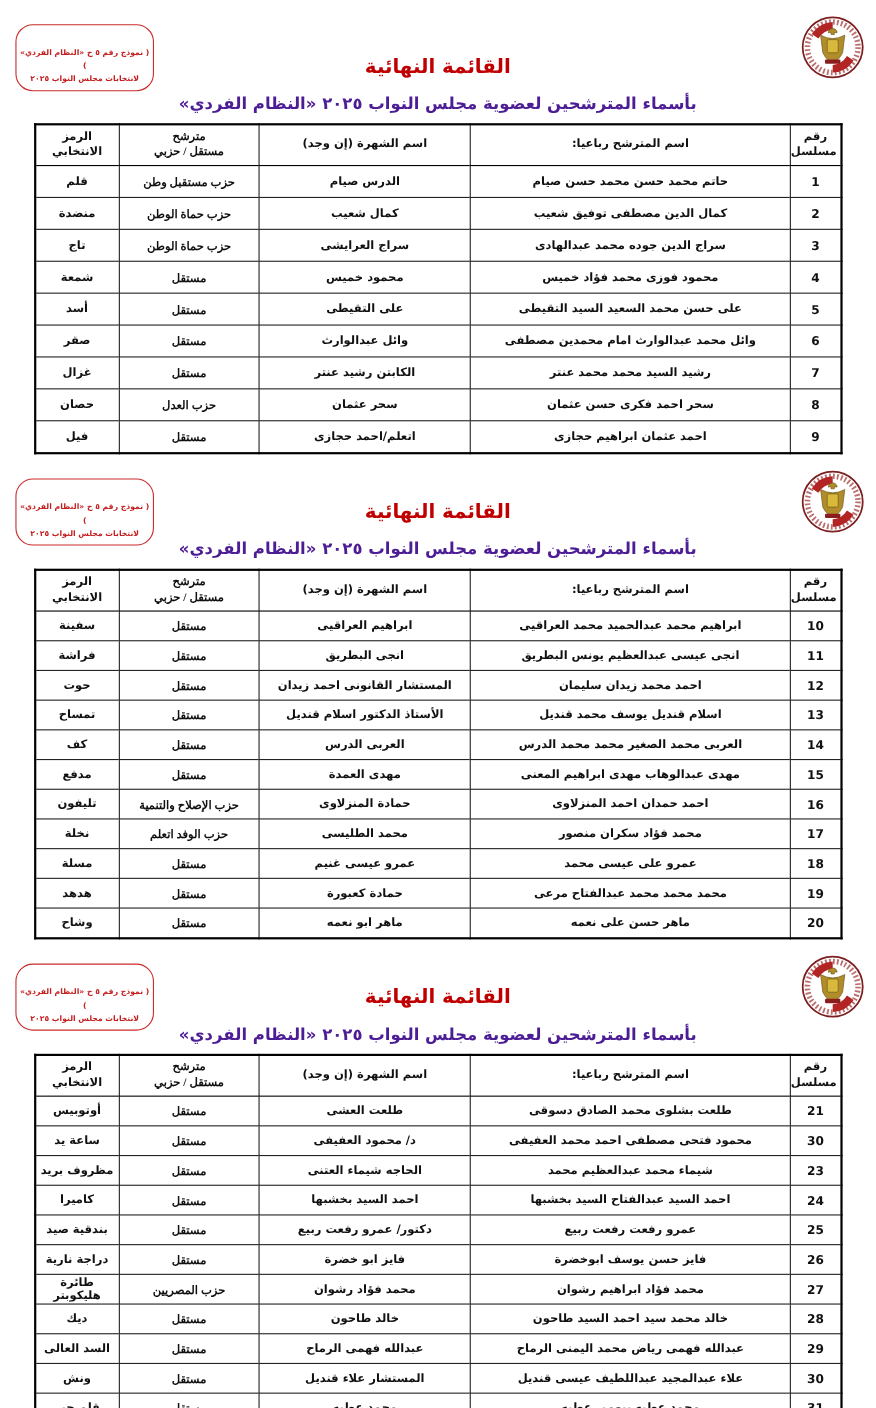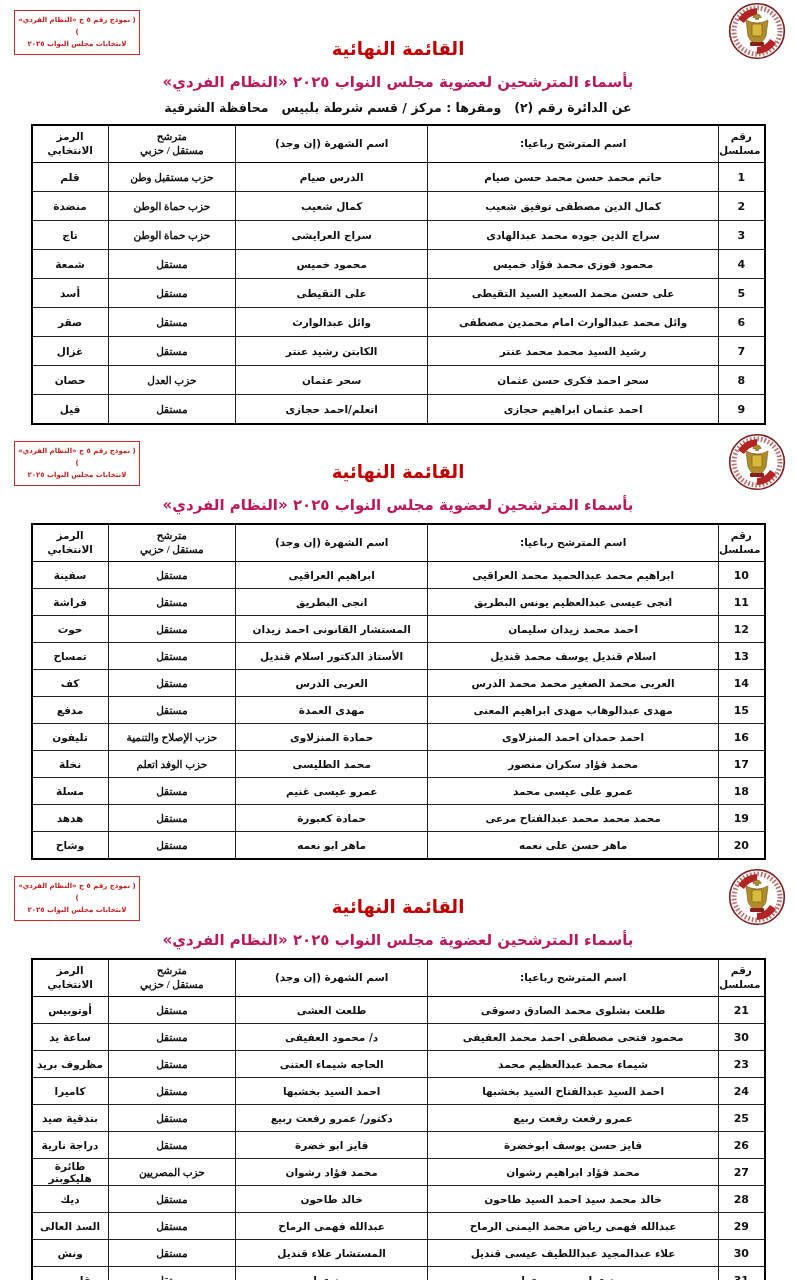--- a/index.html
+++ b/index.html
@@ -4,31 +4,31 @@
 <style>
   html,body{margin:0;padding:0;}
   body{
     width:796px;height:1280px;background:#ffffff;overflow:hidden;position:relative;
     font-family:"DejaVu Sans",sans-serif;direction:rtl;color:#111;
   }
   .sheet{position:relative;}
   .sheet + .sheet{margin-top:6px;}
   .form-box{
     position:absolute;left:14px;top:10px;width:120px;
-    border:1.5px solid #cc2b2b;border-radius:0;padding:4px 2px 3px;
+    border:1.5px solid #cc2b2b;border-radius:16px;padding:20px 2px 3px;
     text-align:center;color:#c41e1e;font-size:7px;font-weight:bold;line-height:1.7;
   }
   .logo{position:absolute;right:10px;top:2px;width:58px;height:58px;}
   .title{
-    text-align:center;color:#c00000;font-size:18px;font-weight:bold;margin:0;
+    text-align:center;color:#c00000;font-size:18px;font-weight:bold;margin:12px;
     padding-top:38px;
   }
   .s2 .title,.s3 .title{padding-top:30px;}
   .subtitle{
-    text-align:center;color:#be185d;font-size:15px;font-weight:bold;margin:14px 0 0;
+    text-align:center;color:#4c1d95;font-size:15px;font-weight:bold;margin:14px 0 0;
   }
   .district{
     text-align:center;color:#111;font-size:12.5px;font-weight:bold;margin-top:9px;
     white-space:pre-wrap;
   }
   table{
     border-collapse:collapse;margin:9px auto 0;width:735px;table-layout:fixed;
     border:2px solid #000;
   }
   th,td{
@@ -63,21 +63,20 @@
       <g fill="#b08d2a" stroke="#6b5516" stroke-width="0.6">
         <path d="M29 12 c2.5 0 4 1.8 4 3.8 l-2.5 -0.4 0 2 -3 0 0 -2 -2.5 0.4 c0 -2 1.5 -3.8 4 -3.8 Z"></path>
         <path d="M18 18 q11 6 22 0 l-2 16 q-4 8 -9 8 q-5 0 -9 -8 Z"></path>
         <rect x="24" y="22" width="10" height="12" rx="1.5" fill="#d8b93c"></rect>
       </g>
       <rect x="22" y="40" width="14" height="4" rx="1" fill="#8a1e1e"></rect>
     </svg>
   </div>
   <h1 class="title">القائمة النهائية</h1>
   <h2 class="subtitle">بأسماء المترشحين لعضوية مجلس النواب ٢٠٢٥ «النظام الفردي»</h2>
-  <div class="district">عن الدائرة رقم (٢)   ومقرها : مركز / قسم شرطة بلبيس   محافظة الشرقية</div>
   <table>
     <colgroup>
         <col class="c-serial">
         <col class="c-name">
         <col class="c-fame">
         <col class="c-party">
         <col class="c-symbol">
       </colgroup>
     <thead>
       <tr>

